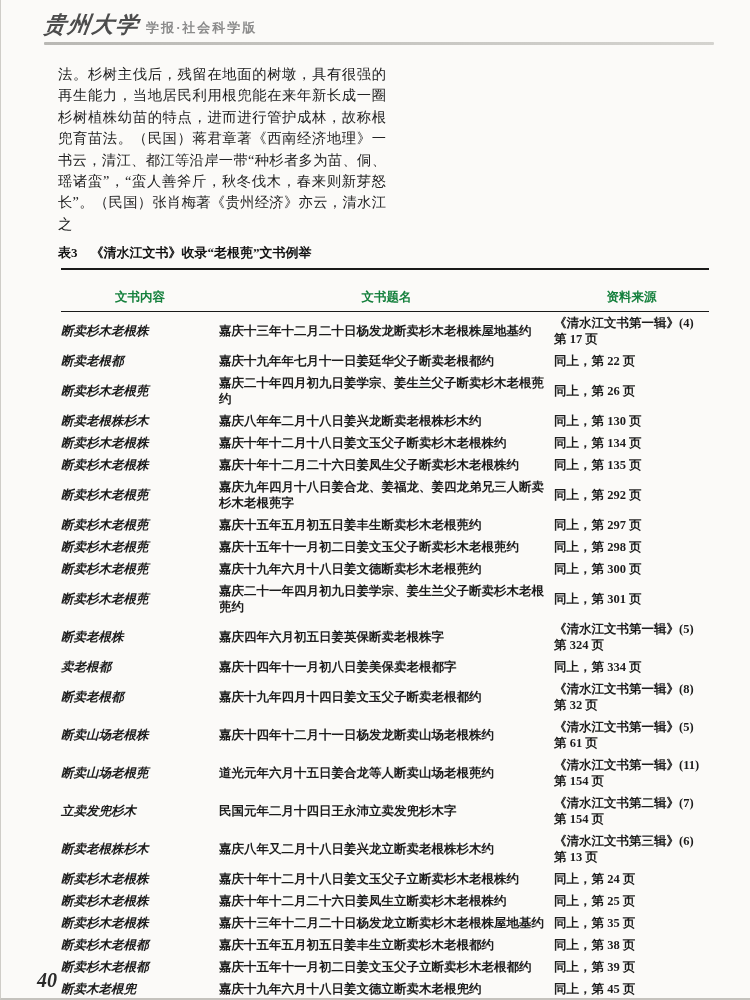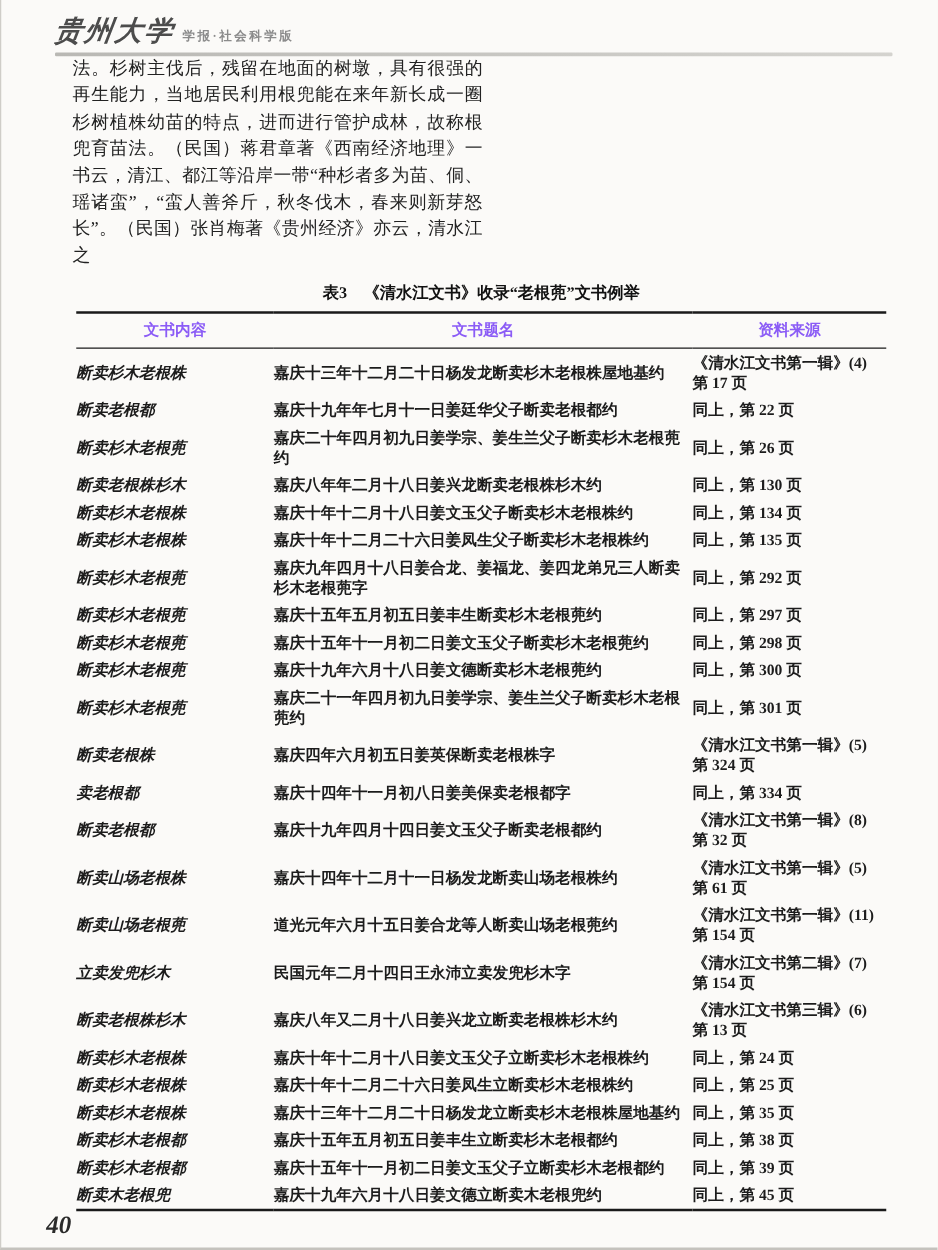--- a/index.html
+++ b/index.html
@@ -20,58 +20,58 @@
     padding: 10px 38px 0 57px;
   }
   
   .masthead { position: relative; height: 30px; margin-left: -14px; }
   .logo {
     font-style: italic; font-weight: 700; font-size: 22px;
     color: #4c4c4c; letter-spacing: 2px;
     transform: skewX(-8deg); display: inline-block;
   }
   .subtitle {
-    font-size: 10px; color: #8b8b8b; letter-spacing: 2px;
+    font-size: 13px; color: #8b8b8b; letter-spacing: 2px;
     margin-left: 6px; font-weight: 600;
   }
   .header-rule {
     height: 3px; margin: 2px 0 0 -14px; width: 670px;
     background: linear-gradient(to right, #b9b8b4, #d4d3cf);
     border-radius: 1px;
   }
   
   .columns {
-    display: flex; gap: 14px; margin-top: 0;
+    display: flex; gap: 14px; margin-top: 19px;
     height: 166px;
     flex-direction: column;
   }
   .col {
     width: 328px; margin: 0;
     font-size: 14.3px; line-height: 21.4px;
     text-align: justify; color: #222;
     font-weight: 500;
   }
   sup.cite { font-size: 8px; color: #333; letter-spacing: 0; }
   
   .table-caption {
-    text-align: center; font-weight: 700; font-size: 13px;
+    text-align: left; font-weight: 700; font-size: 13px;
     margin: 14px 0 6px 0; color: #111;
   }
   table.doc-table {
     width: 648px; margin-left: 3px;
     border-collapse: collapse;
     border-top: 2px solid #1a1a1a;
     border-bottom: 2px solid #1a1a1a;
     font-size: 12.5px;
   }
   table.doc-table thead th {
     font-weight: 700; text-align: center;
-    padding: 5px 0 5px 0;
+    padding: 19px 0 5px 0;
     border-bottom: 1.5px solid #1a1a1a;
-    color: #8b5cf6;
+    color: #15803d;
   }
   table.doc-table td {
     font-weight: 600; color: #1c1c1c;
     line-height: 16px; padding: 3px 0;
     vertical-align: middle; text-align: left;
   }
   td.c-content { width: 158px; white-space: nowrap; padding-left: 4px; font-style: italic; }
   td.c-title   { width: 335px; padding-right: 14px; margin-left: 44px; }
   td.c-source  { width: 155px; margin-top: 43px; }
   

